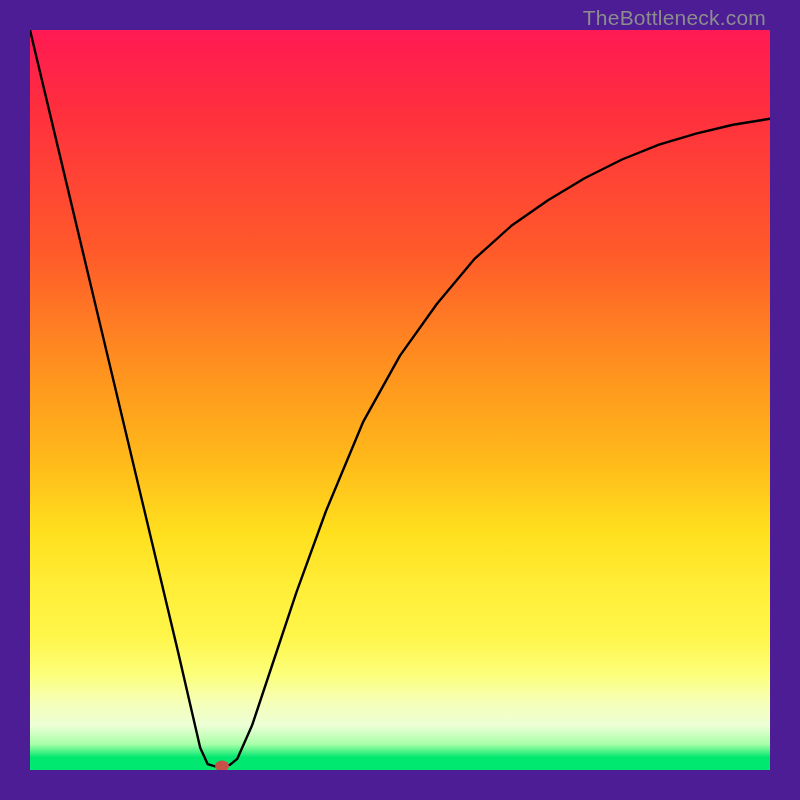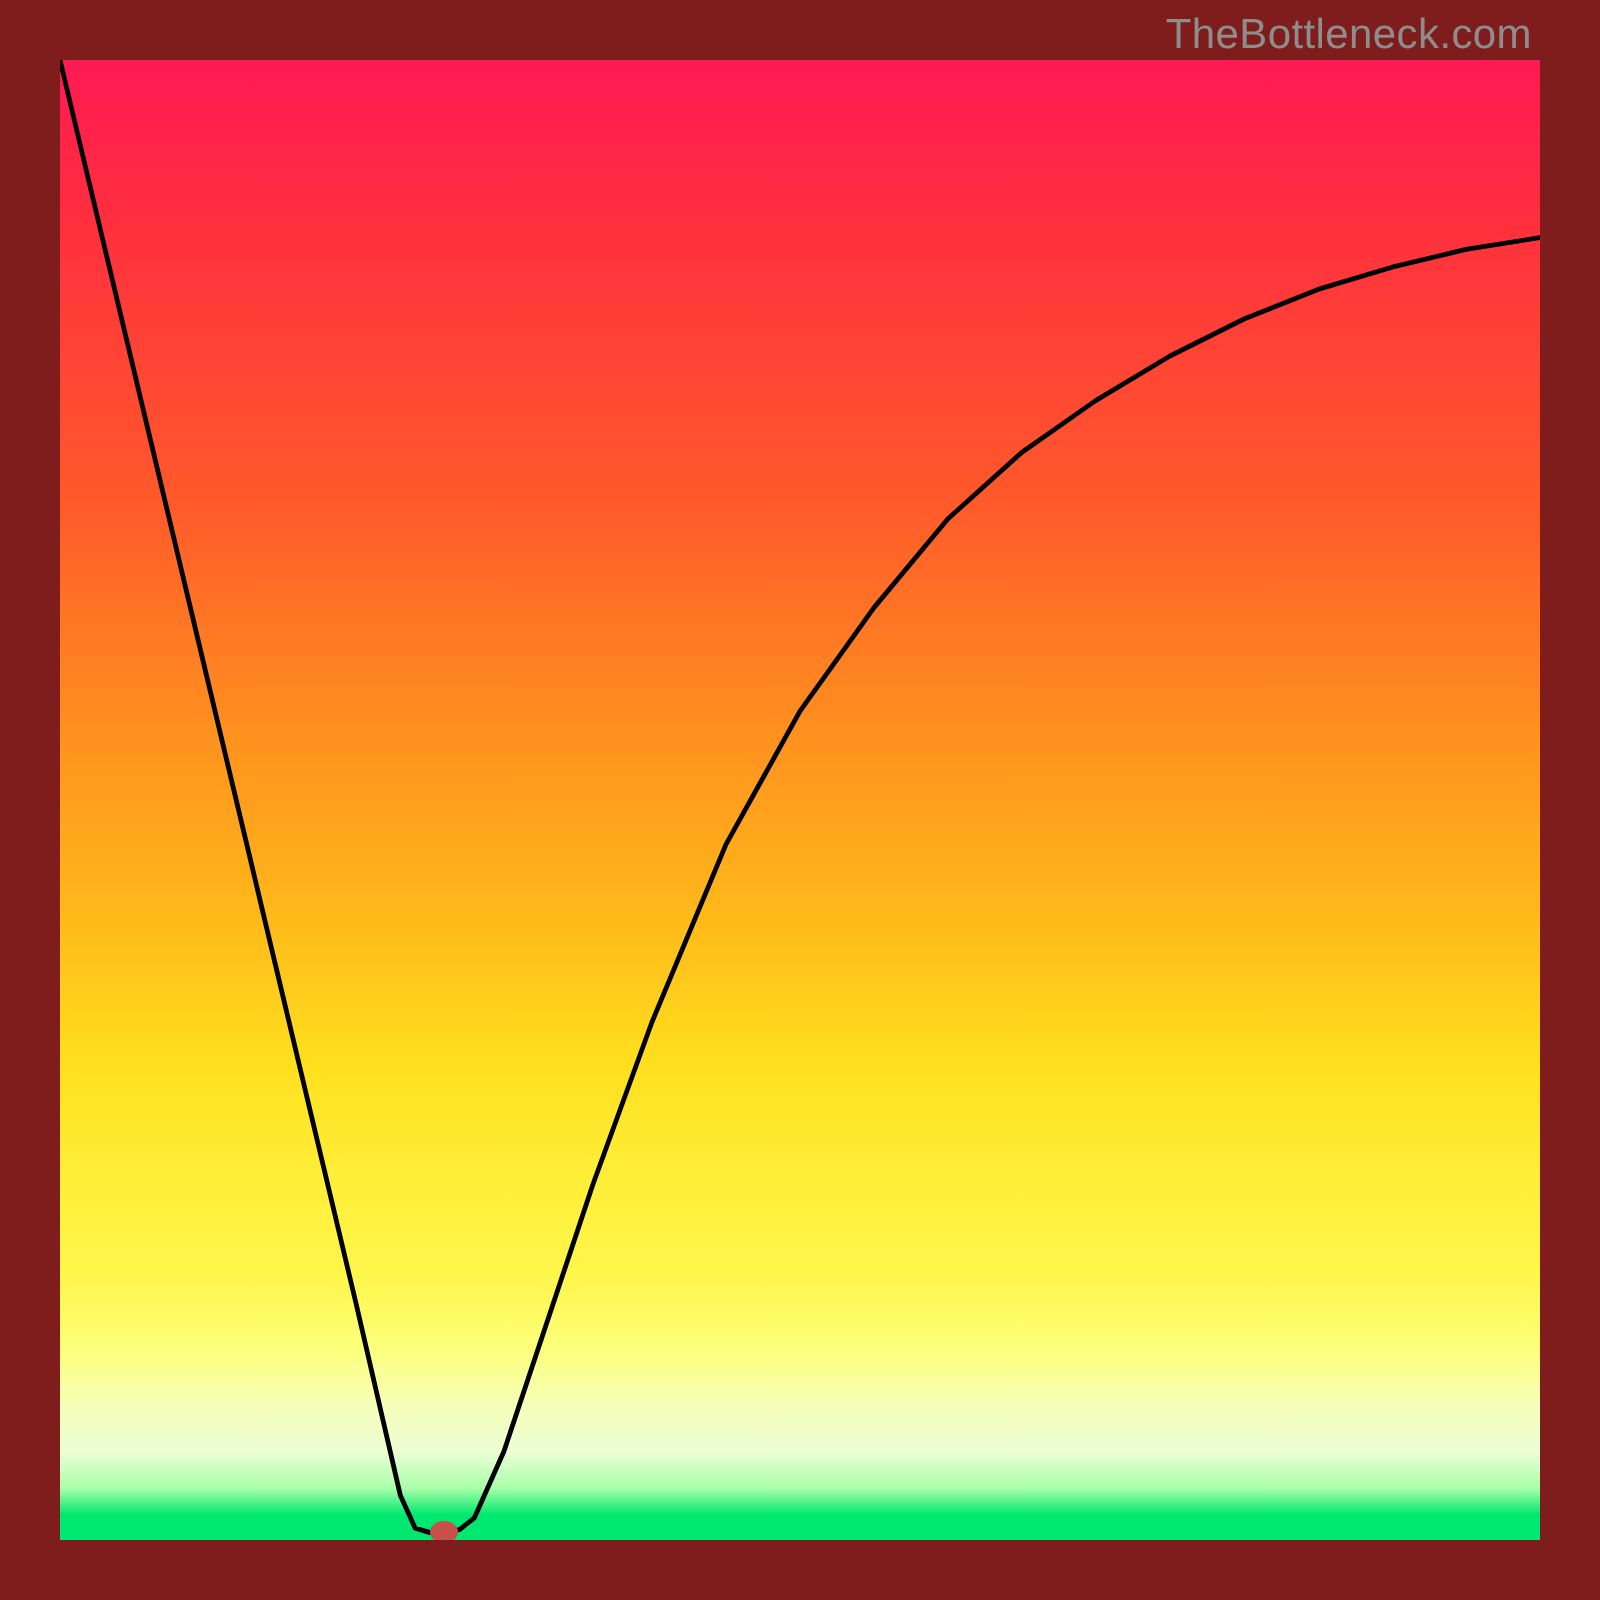--- a/index.html
+++ b/index.html
@@ -10,21 +10,21 @@
     background: #000;
     overflow: hidden;
     font-family: Arial, Helvetica, sans-serif;
   }
   .frame {
     position: absolute;
     top: 0;
     left: 0;
     width: 800px;
     height: 800px;
-    background: #7f1d1d;
+    background: #4c1d95;
   }
   .plot-area {
     position: absolute;
     top: 30px;
     left: 30px;
     width: 740px;
     height: 740px;
     overflow: hidden;
   }
   .gradient {

